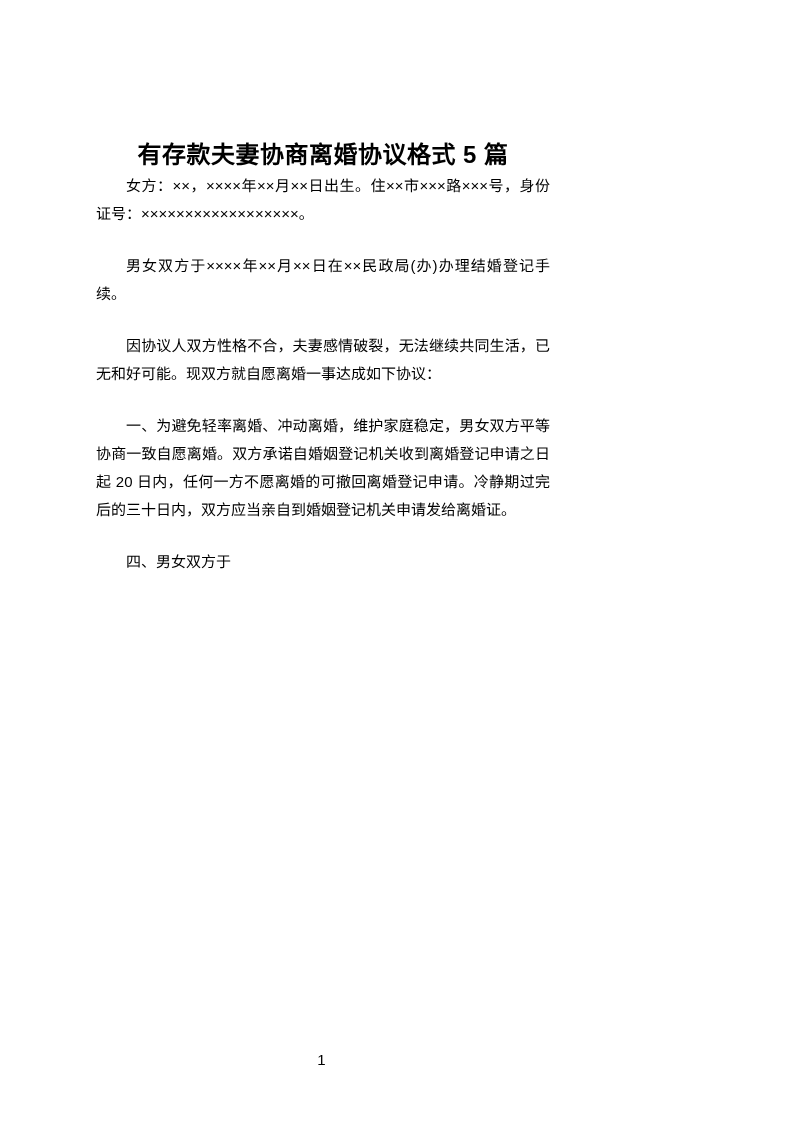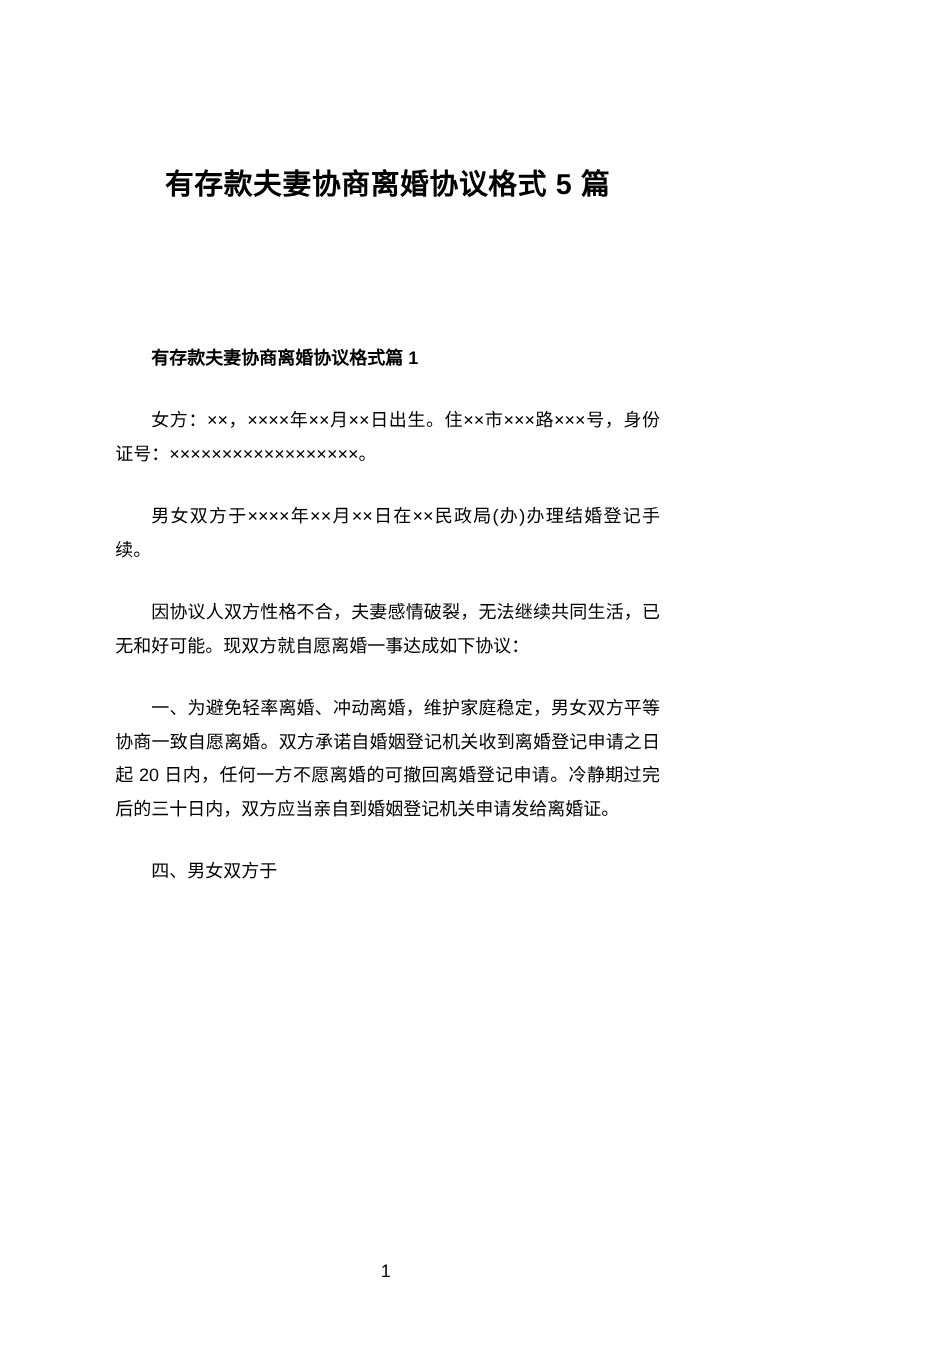--- a/index.html
+++ b/index.html
@@ -54,21 +54,20 @@
     line-height: 28px;
   }
 </style>
 </head>
 <body>
 
 <div class="page">
   <div class="content">
     <h1 class="doc-title">有存款夫妻协商离婚协议格式 5 篇</h1>
 
-    <h2 class="section-heading">有存款夫妻协商离婚协议格式篇 1</h2>
 
 
     <p class="para">女方：××，××××年××月××日出生。住××市×××路×××号，身份证号：××××××××××××××××××。</p>
 
     <p class="para">男女双方于××××年××月××日在××民政局(办)办理结婚登记手续。</p>
 
     <p class="para">因协议人双方性格不合，夫妻感情破裂，无法继续共同生活，已无和好可能。现双方就自愿离婚一事达成如下协议：</p>
 
     <p class="para">一、为避免轻率离婚、冲动离婚，维护家庭稳定，男女双方平等协商一致自愿离婚。双方承诺自婚姻登记机关收到离婚登记申请之日起 20 日内，任何一方不愿离婚的可撤回离婚登记申请。冷静期过完后的三十日内，双方应当亲自到婚姻登记机关申请发给离婚证。</p>
 

